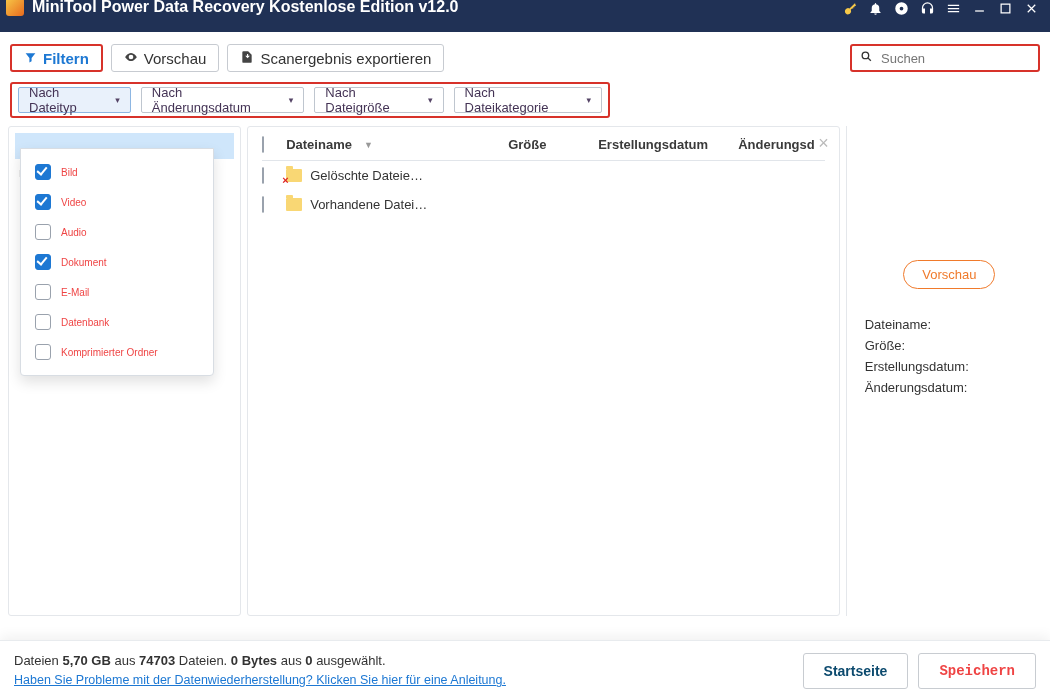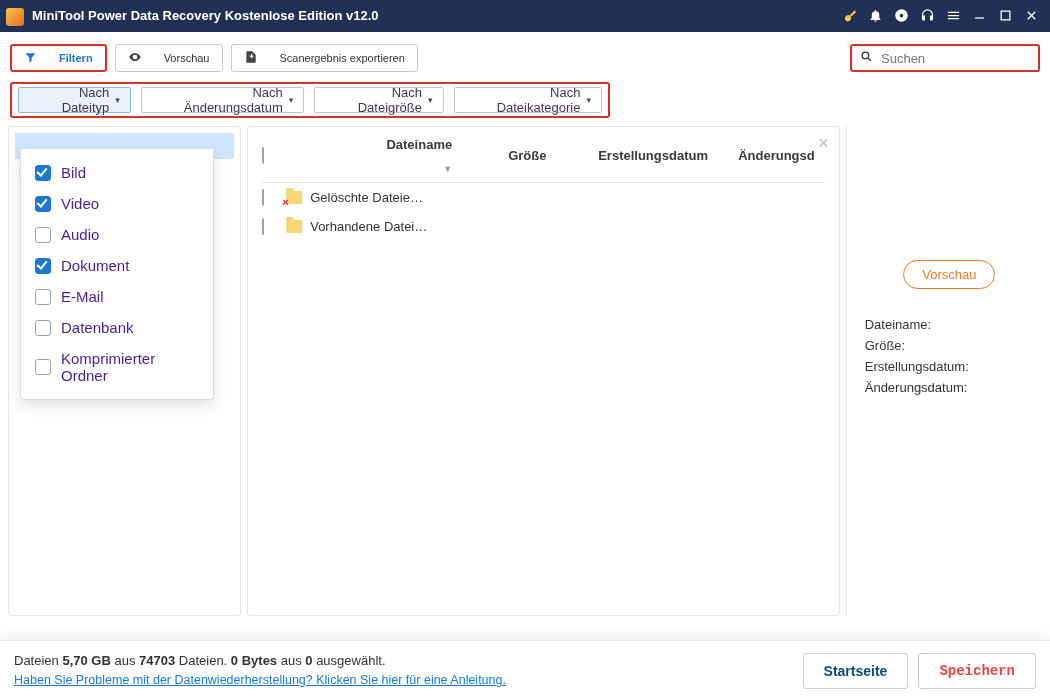--- a/index.html
+++ b/index.html
@@ -1,65 +1,65 @@
 <!DOCTYPE html>
 <html><head>
 <meta charset="utf-8">
 <style>
   * { box-sizing: border-box; font-family: "Segoe UI", Arial, sans-serif; }
   html, body { margin:0; padding:0; height:700px; width:1050px; overflow:hidden; }
   body { background:#fff; }
 
   
-  .titlebar { height:32px; background:#203155; color:#fff; display:flex; align-items:flex-start; padding:8px 6px; font-size:13px; }
+  .titlebar { height:32px; background:#203155; color:#fff; display:flex; align-items:flex-end; padding:16px 6px; font-size:16px; }
   .titlebar .app-icon { width:18px; height:18px; margin-right:8px; display:inline-block; background:linear-gradient(135deg,#f7c948,#e86a1e); border-radius:3px; position:relative; }
   .titlebar .title { font-weight:600; }
   .titlebar .spacer { flex:1; }
   .titlebar .ticon { width:26px; text-align:center; font-size:15px; color:#fff; cursor:pointer; }
   .key-icon { color:#f7c948; }
   .titlebar svg { width:15px; height:15px; fill:#fff; display:block; margin:0 auto; }
 
   
   .content { position:relative; height:608px; padding:8px; }
   
   
   .toolbar { display:flex; align-items:center; gap:8px; padding:4px 2px 10px 2px; }
-  .btn { height:28px; display:flex; align-items:center; gap:22px; padding:0 12px; border:1px solid #c7cbd1; border-radius:3px; background:#fff; font-size:11px; color:#333; cursor:pointer; }
+  .btn { height:28px; display:flex; align-items:center; gap:6px; padding:0 12px; border:1px solid #c7cbd1; border-radius:3px; background:#fff; font-size:15px; color:#333; cursor:pointer; }
   .btn.filter { border:2px solid #d7322a; color:#1d78d3; font-weight:600; background:#fff; }
   .btn.filter .flticon { color:#1d78d3; }
   .toolbar .spacer { flex:1; }
   .search-wrap { height:28px; width:190px; border:2px solid #d7322a; border-radius:3px; display:flex; align-items:center; padding:0 8px; gap:6px; }
   .search-wrap input { border:none; outline:none; font-size:13px; width:100%; color:#555; background:transparent; }
   .search-wrap .sicon { color:#333; font-size:13px; }
 
   
-  .filters-row { border:2px solid #d7322a; border-radius:3px; display:flex; align-items:center; padding:3px 6px; gap:10px; width:600px; margin-left:2px;text-align:right; }
+  .filters-row { border:2px solid #d7322a; border-radius:3px; display:flex; align-items:center; padding:3px 6px; gap:10px; width:600px; margin-left:2px; }
   .pill { height:26px; display:flex; align-items:center; gap:6px; padding:0 10px; border:1px solid #bfc6cf; border-radius:2px; font-size:13px; color:#435; cursor:pointer; }
   .pill.active { background:#e9f1fb; border-color:#8db6e2; }
   .caret { font-size:9px; color:#546; }
 
   
   .dropdown { position:absolute; left:20px; top:116px; width:194px; background:#fff; border:1px solid #d8dde3; border-radius:0 0 4px 4px; box-shadow:0 6px 14px rgba(0,0,0,0.12); padding:8px 0; z-index:10; }
-  .dropdown .item { display:flex; align-items:center; gap:10px; padding:7px 14px; font-size:15px; color:#4c1d95; cursor:pointer; }
+  .dropdown .item { display:flex; align-items:center; gap:10px; padding:7px 14px; font-size:10px; color:#ef4444; cursor:pointer; }
   .chk { width:16px; height:16px; border:1.5px solid #9aa2ad; border-radius:3px; position:relative; flex-shrink:0; }
   .chk.on { background:#1d78d3; border-color:#1d78d3; }
   .chk.on::after { content:""; position:absolute; left:3px; top:0px; width:4px; height:8px; border:solid #fff; border-width:0 2px 2px 0; transform:rotate(40deg); }
 
   
   .mainarea { display:flex; height:490px; margin-top:8px; gap:6px; }
   .treepane { width:238px; border:1px solid #e4e7eb; border-radius:3px; position:relative; padding:6px; }
   .tree-row { height:26px; display:flex; align-items:center; font-size:13px; color:#555; padding-left:4px; overflow:hidden; white-space:nowrap; text-overflow:ellipsis; }
   .tree-row.sel { background:#cfe6fb; }
 
   .results { flex:1; border:1px solid #e4e7eb; border-radius:3px; padding:10px 14px; position:relative; }
   .close-x { position:absolute; right:10px; top:6px; color:#bbb; font-size:18px; cursor:pointer; }
   .cols { display:flex; align-items:center; font-size:13px; font-weight:600; color:#3a3a3a; border-bottom:1px solid #e1e5ea; padding-bottom:8px; }
   .cols .col { padding-right:10px; }
   .col-check { width:24px; }
-  .col-name { width:176px; display:flex; align-items:flex-end; gap:12px;flex-direction:column; }
+  .col-name { width:176px; display:flex; align-items:center; gap:12px; }
   .col-size { width:90px;margin-left:46px; }
   .col-cd { width:140px; }
   .col-md { flex:1; }
   .sortcaret { font-size:9px; color:#999; }
   .rrow { display:flex; align-items:center; font-size:13px; color:#333; padding:7px 0; }
   .ficon { width:16px; height:13px; background:#f9d774; border-radius:1px; position:relative; margin-right:8px; }
   .ficon::before { content:""; position:absolute; top:-3px; left:0; width:7px; height:3px; background:#f9d774; border-radius:1px 1px 0 0; }
   .ficon.del::after { content:"×"; position:absolute; left:-4px; bottom:-4px; color:#d22; font-weight:700; font-size:11px; }
   .ficon.lost::after { content:"?"; position:absolute; left:-4px; bottom:-4px; color:#d07a00; font-weight:700; font-size:11px; }
 

